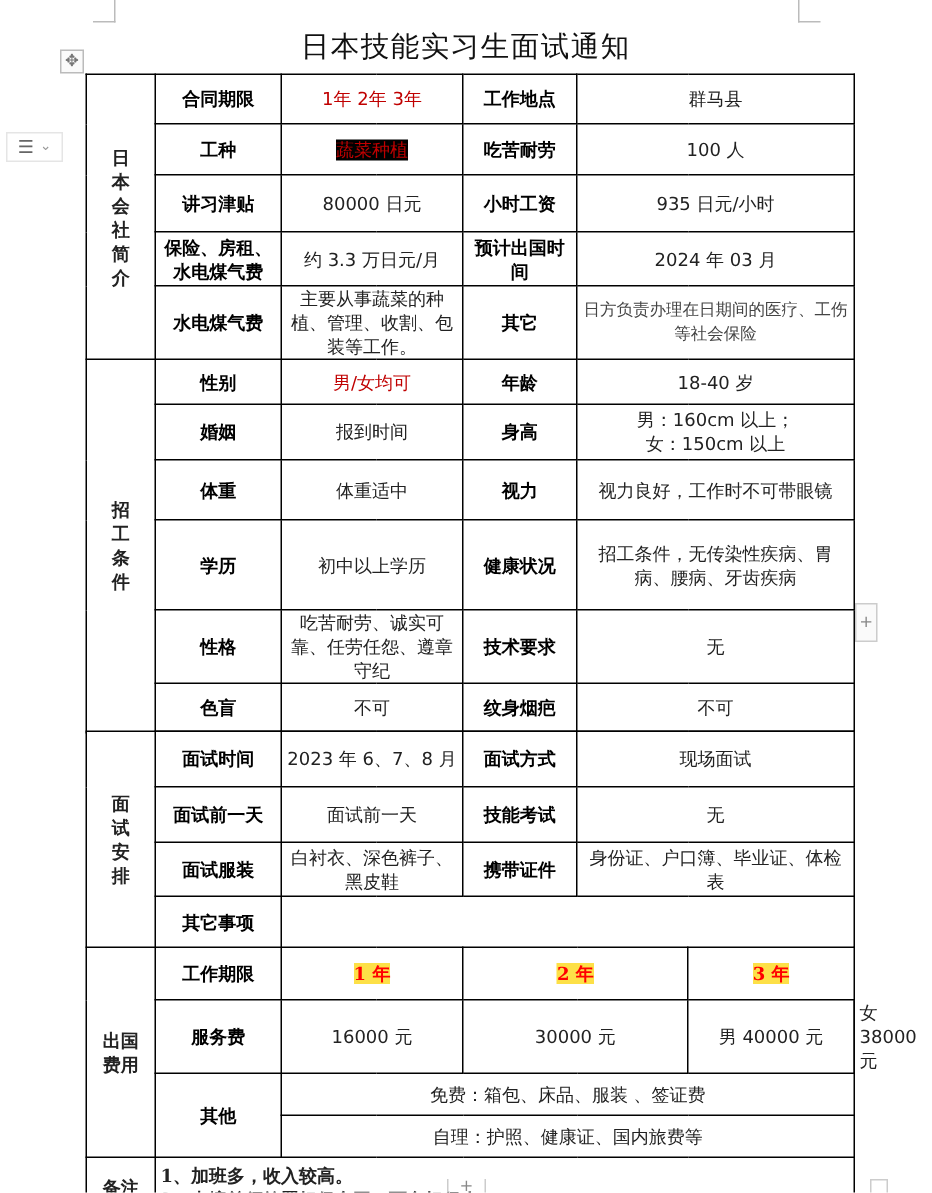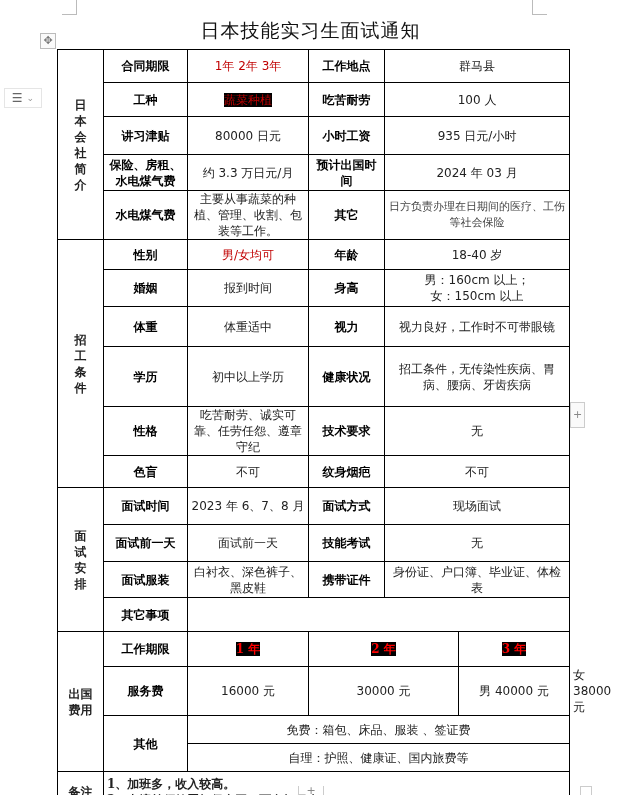--- a/index.html
+++ b/index.html
@@ -20,21 +20,21 @@
   .add-row { position:absolute; left:298px; top:786px; width:24px; height:12px; border-left:1px solid #ccc; border-right:1px solid #ccc;
              font-size:11px; line-height:10px; text-align:center; color:#888; }
   .resize { position:absolute; left:580px; top:786px; width:10px; height:9px; border:1px solid #ccc; font-size:7px; color:#888; }
 
   table.main { position:absolute; left:57px; top:49px; width:512px; border-collapse:collapse; table-layout:fixed; }
   table.main td { border:1px solid #000; text-align:center; vertical-align:middle; font-size:12px; padding:0 3px; line-height:16px; }
   .lbl { font-weight:bold; font-size:13px; color:#000000; }
   .sec { font-weight:bold; font-size:13px; line-height:19px;font-family:Liberation Serif, serif; }
   .red { color:#c00000; }
   .hl { background:#000000;text-align:center; }
-  .hlbold { background:#000000; color:#ff0000; font-weight:bold; font-family:"DejaVu Serif", serif; }
+  .hlbold { background:#fde047; color:#ff0000; font-weight:bold; font-family:"DejaVu Serif", serif; }
   .left { text-align:right; }
   .small { font-size:11px !important; color:#444; }
   .note { font-weight:bold; font-family:"DejaVu Serif", serif; font-size:12px; text-align:left !important; line-height:18px; }
 </style>
 </head>
 <body>
 
 <div class="corner tl"></div>
 <div class="corner tr"></div>
 

